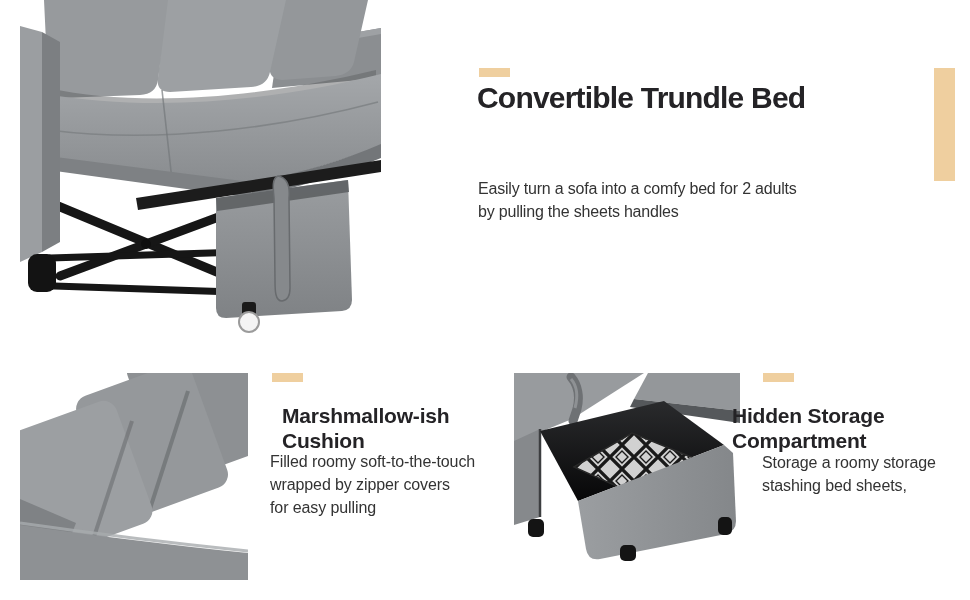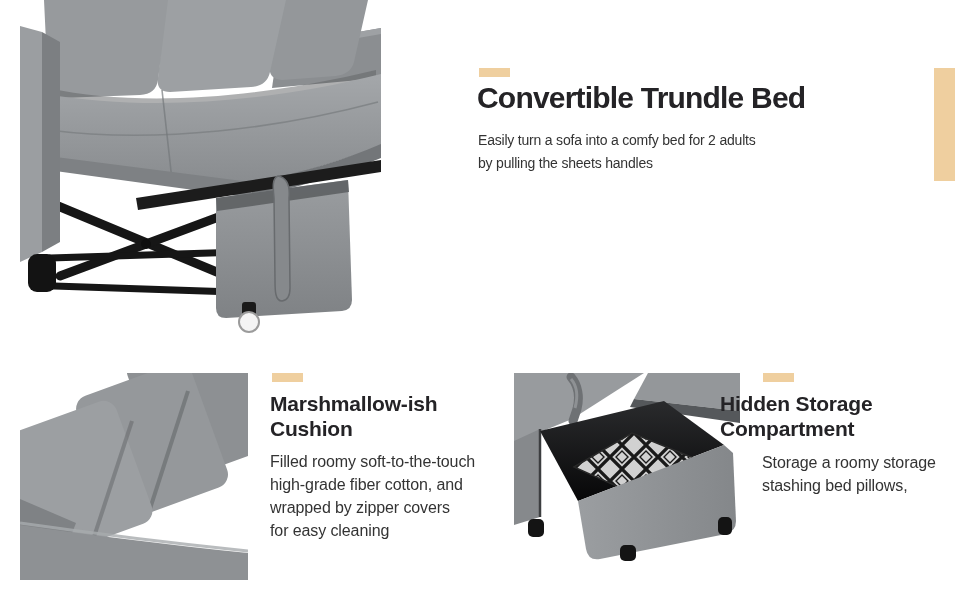--- a/index.html
+++ b/index.html
@@ -34,33 +34,33 @@
     position: absolute;
     margin: 0;
     font-size: 30px; line-height: 34px;
     font-weight: bold;
     letter-spacing: -0.8px;
     color: var(--heading-text, #242326);
     white-space: nowrap;
   }
   .h2 {
     position: absolute;
-    margin: 0;
+    margin: 12px;
     font-size: 21px; line-height: 25px;
     font-weight: bold;
     letter-spacing: -0.2px;
     color: var(--heading-text, #242326);
   }
   .h2 span, .body span { display: block; white-space: nowrap; }
   .body {
     position: absolute;
     margin: 0;
     color: var(--body-text, #333333);
   }
-  .body-lg { font-size: 14px; line-height: 23px; letter-spacing: -0.2px; }
+  .body-lg { font-size: 16px; line-height: 23px; letter-spacing: -0.2px; margin-top: 48px; }
   .body-sm { font-size: 16px; line-height: 23px; letter-spacing: -0.1px; }
 </style>
 </head>
 <body>
 
 <div class="canvas">
 
   <figure class="photo" style="left:20px; top:0; width:365px; height:340px;">
     <svg viewBox="0 0 365 340">
       <defs>
@@ -152,23 +152,22 @@
   </figure>
 
   <section>
     <div class="accent-bar" style="left:272px; top:373px;"></div>
     <h2 class="h2" style="left:270px; top:391px;">
       <span>Marshmallow-ish</span>
       <span>Cushion</span>
     </h2>
     <p class="body body-sm" style="left:270px; top:450px;">
       <span>Filled roomy soft-to-the-touch</span>
-      <span>high-grade fiber cotton, and</span>
       <span>wrapped by zipper covers</span>
-      <span>for easy cleaning</span>
+      <span>for easy pulling</span>
     </p>
   </section>
 
   <figure class="photo" style="left:514px; top:373px; width:226px; height:189px;">
     <svg viewBox="0 0 226 189">
       <defs>
         <linearGradient id="gS" x1="0" y1="0" x2="1" y2="0">
           <stop offset="0" stop-color="#9b9ea1"></stop>
             <stop offset="1" stop-color="#84878a"></stop>
         </linearGradient>
@@ -210,17 +209,17 @@
   </figure>
 
   <section>
     <div class="accent-bar" style="left:763px; top:373px;"></div>
     <h2 class="h2" style="left:720px; top:391px;">
       <span>Hidden Storage</span>
       <span>Compartment</span>
     </h2>
     <p class="body body-sm" style="left:762px; top:451px;">
       <span>Storage a roomy storage</span>
-      <span>stashing bed pillows,</span>
+      <span>stashing bed sheets,</span>
     </p>
   </section>
 
 </div>
 
 </body></html>

